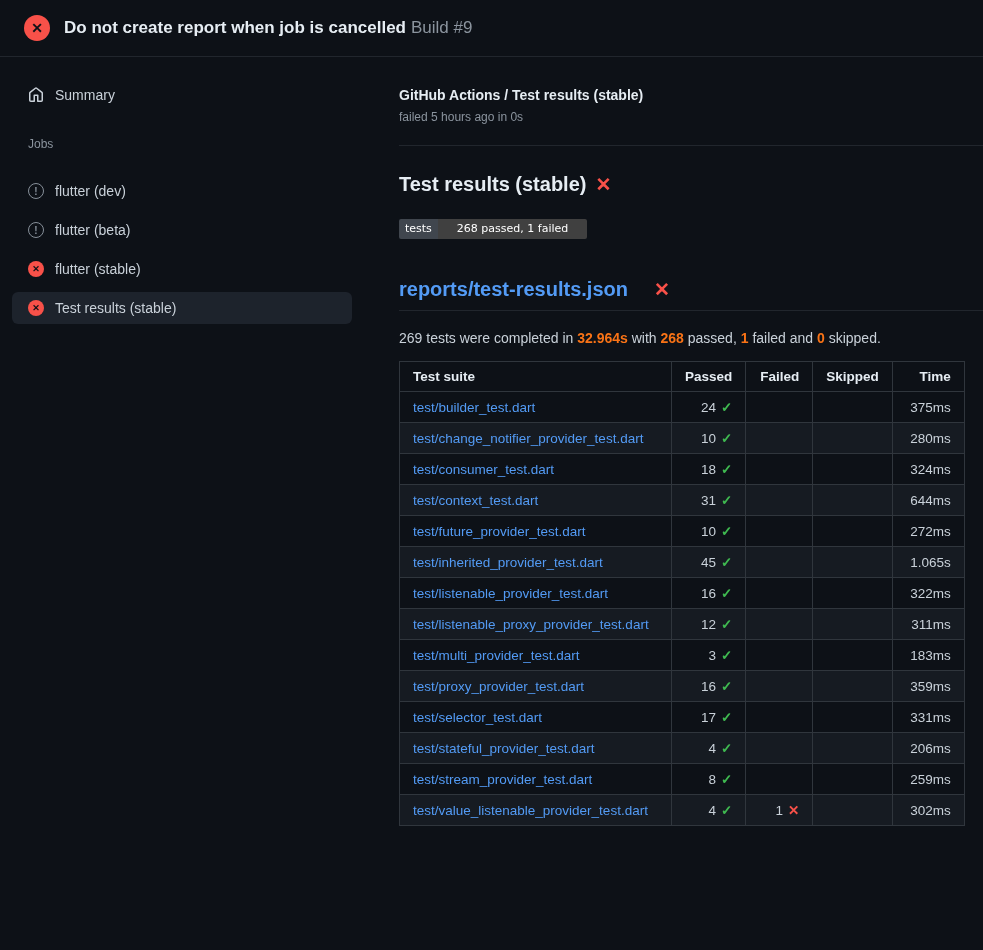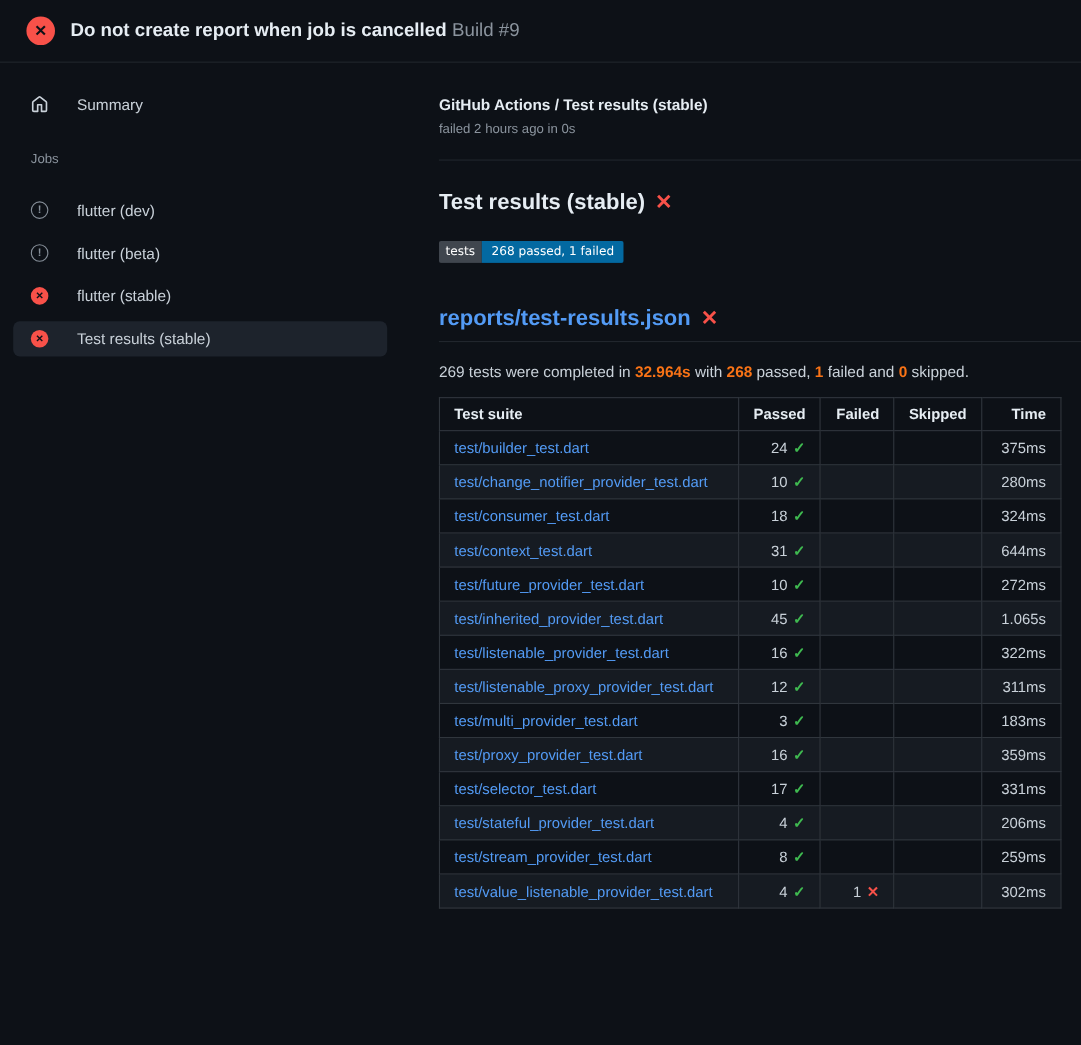--- a/index.html
+++ b/index.html
@@ -19,21 +19,21 @@
     background: #f85149; color: #0d1117;
     display: flex; align-items: center; justify-content: center;
     font-size: 14px; font-weight: 700;
   }
   .run-title { font-size: 17px; font-weight: 700; color: #e6edf3; }
   .build-no { color: #8b949e; font-weight: 400; margin-left: 5px; }
 
   .layout { display: flex; align-items: flex-start; }
   .sidebar { flex: none; width: 380px; padding: 22px 28px 0 12px; }
   .side-item {
-    display: flex; align-items: center; gap: 26px;
+    display: flex; align-items: center; gap: 11px;
     padding: 8px 16px; border-radius: 6px; cursor: pointer;
     margin-bottom: 7px; color: #c9d1d9; text-align: center;
   }
   .side-item.selected { background: #1d232c; }
   .jobs-heading { margin: 26px 0 24px; padding-left: 16px; font-size: 12px; color: #8b949e; }
   .job-icon {
     flex: none; width: 16px; height: 16px; border-radius: 50%;
     display: flex; align-items: center; justify-content: center;
   }
   .job-icon.cancelled { border: 1px solid #868f99; color: #868f99; font-size: 10px; font-weight: 700; }
@@ -47,24 +47,24 @@
   .section-title {
     margin-top: 27px; display: flex; align-items: center; gap: 9px;
     font-size: 20px; font-weight: 700; color: #e6edf3;
   }
   .red-x { color: #f85149; font-weight: 700; font-size: 19px; line-height: 1; }
   .badge {
     display: inline-flex; margin-top: 23px; border-radius: 2px; overflow: hidden;
     font-family: "DejaVu Sans", sans-serif; font-size: 11px; color: #ffffff;
   }
   .badge-label { background: #40464e; padding: 3px 6px 4px; }
-  .badge-value { background: #0369a1; padding: 3px 9px 4px; }
+  .badge-value { background: #404040; padding: 3px 19px 4px; }
   .report-title {
     margin-top: 39px; padding-bottom: 9px; border-bottom: 1px solid #21262d;
-    display: flex; align-items: center; gap: 9px; font-size: 20px;
+    display: flex; align-items: center; gap: 26px; font-size: 20px;
   }
   .report-link { color: #539bf5; font-weight: 700; text-decoration: none; }
   .summary-line { margin-top: 19px; color: #c9d1d9; }
   .summary-line b { color: #f97316; font-weight: 700; }
 
   .results { margin-top: 15px; border-collapse: collapse; font-size: 13.5px; }
   .results th, .results td { border: 1px solid #30363d; padding: 7px 13px; white-space: nowrap; }
   .results th { font-weight: 700; color: #e6edf3; text-align: left; }
   .results th.num, .results td.num, .results td.time { text-align: right; }
   .col-suite { width: 272px; }
@@ -115,21 +115,21 @@
           </div>
           <div class="side-item selected">
             <span class="job-icon failed">✕</span>
             <span>Test results (stable)</span>
           </div>
         </nav>
     </aside>
 
     <main class="main">
       <div class="crumb">GitHub Actions / Test results (stable)</div>
-      <div class="status-line">failed 2 hours ago in 0s</div>
+      <div class="status-line">failed 5 hours ago in 0s</div>
       <hr class="divider">
 
       <h3 class="section-title">
         <span>Test results (stable)</span>
         <span class="red-x">✕</span>
       </h3>
 
       <div class="badge">
         <span class="badge-label">tests</span>
         <span class="badge-value">268 passed, 1 failed</span>

